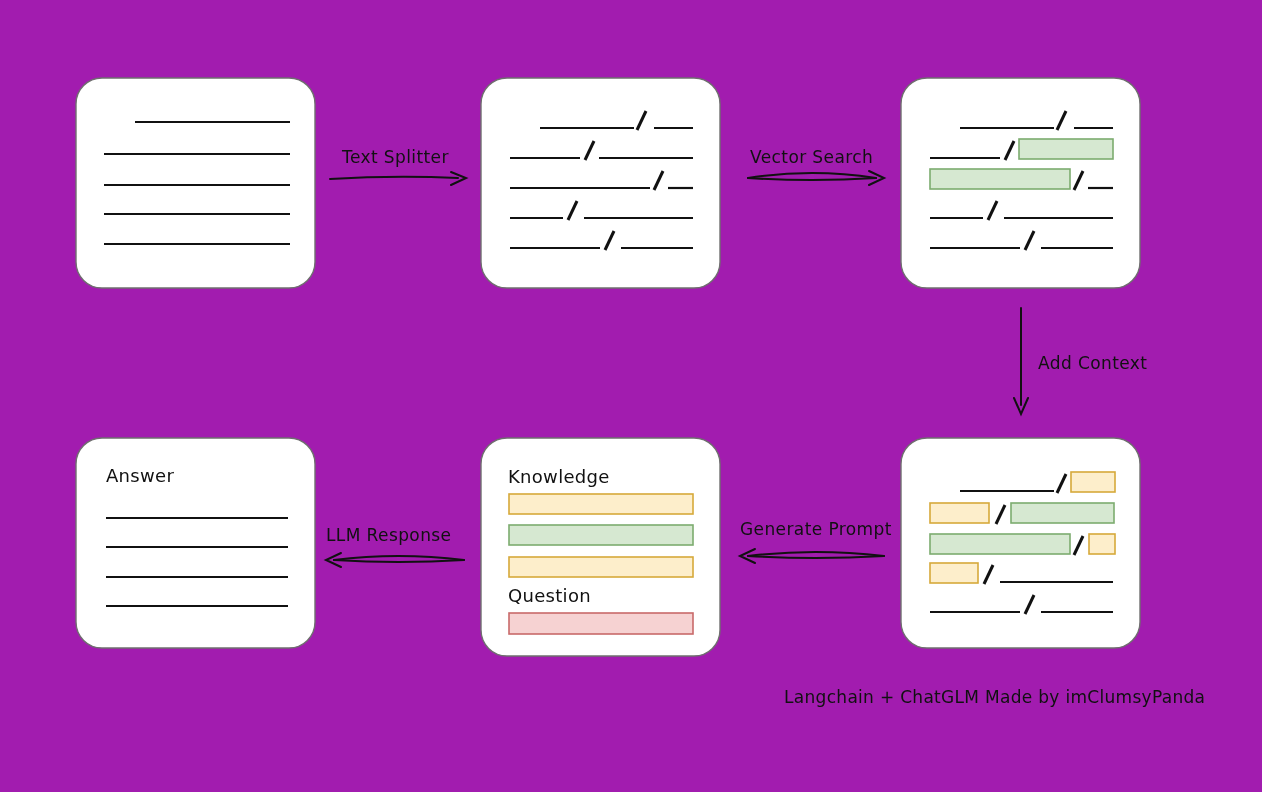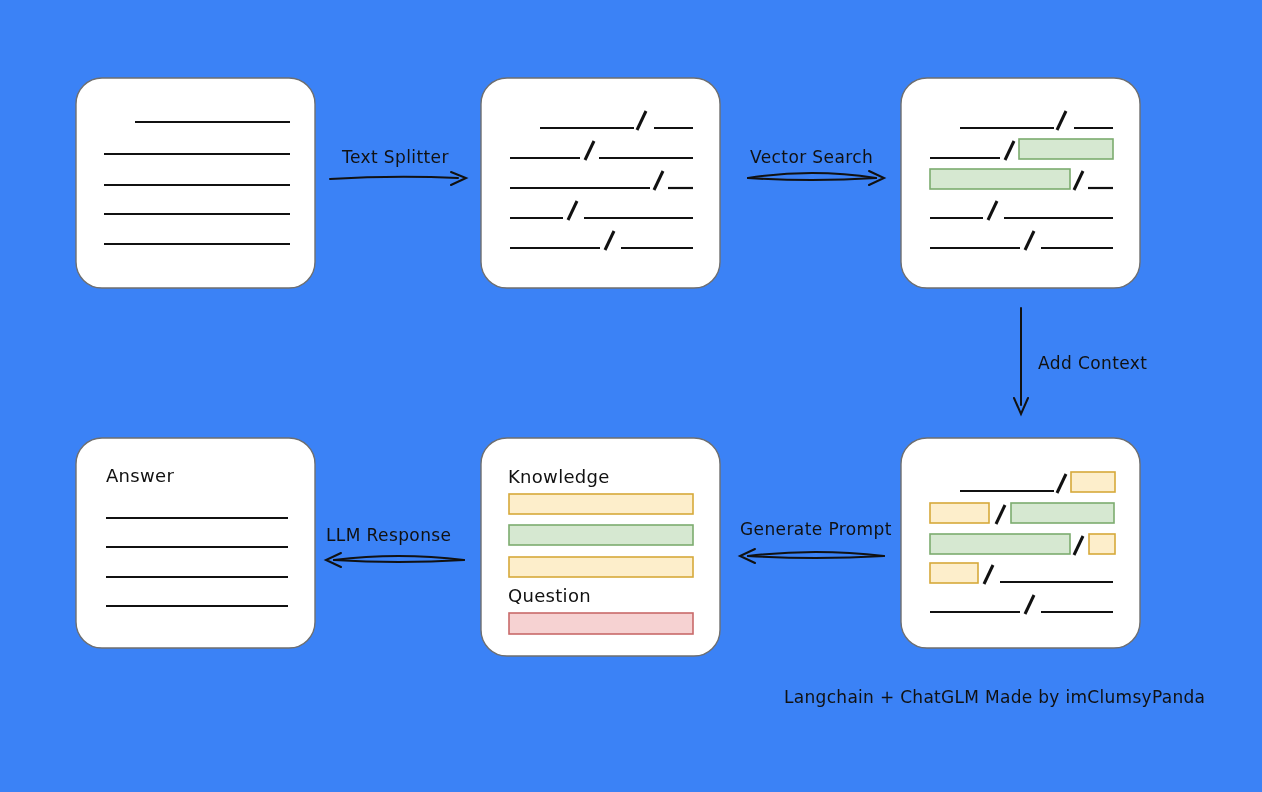--- a/index.html
+++ b/index.html
@@ -7,21 +7,21 @@
     padding: 0;
     background: #ffffff;
   }
   body {
     font-family: "DejaVu Sans", sans-serif;
   }
   #canvas {
     position: relative;
     width: 1262px;
     height: 792px;
-    background: #3b82f6;
+    background: #a21caf;
     overflow: hidden;
   }
   svg#diagram {
     position: absolute;
     left: 0;
     top: 0;
     width: 1262px;
     height: 792px;
   }
   .box-shape {

